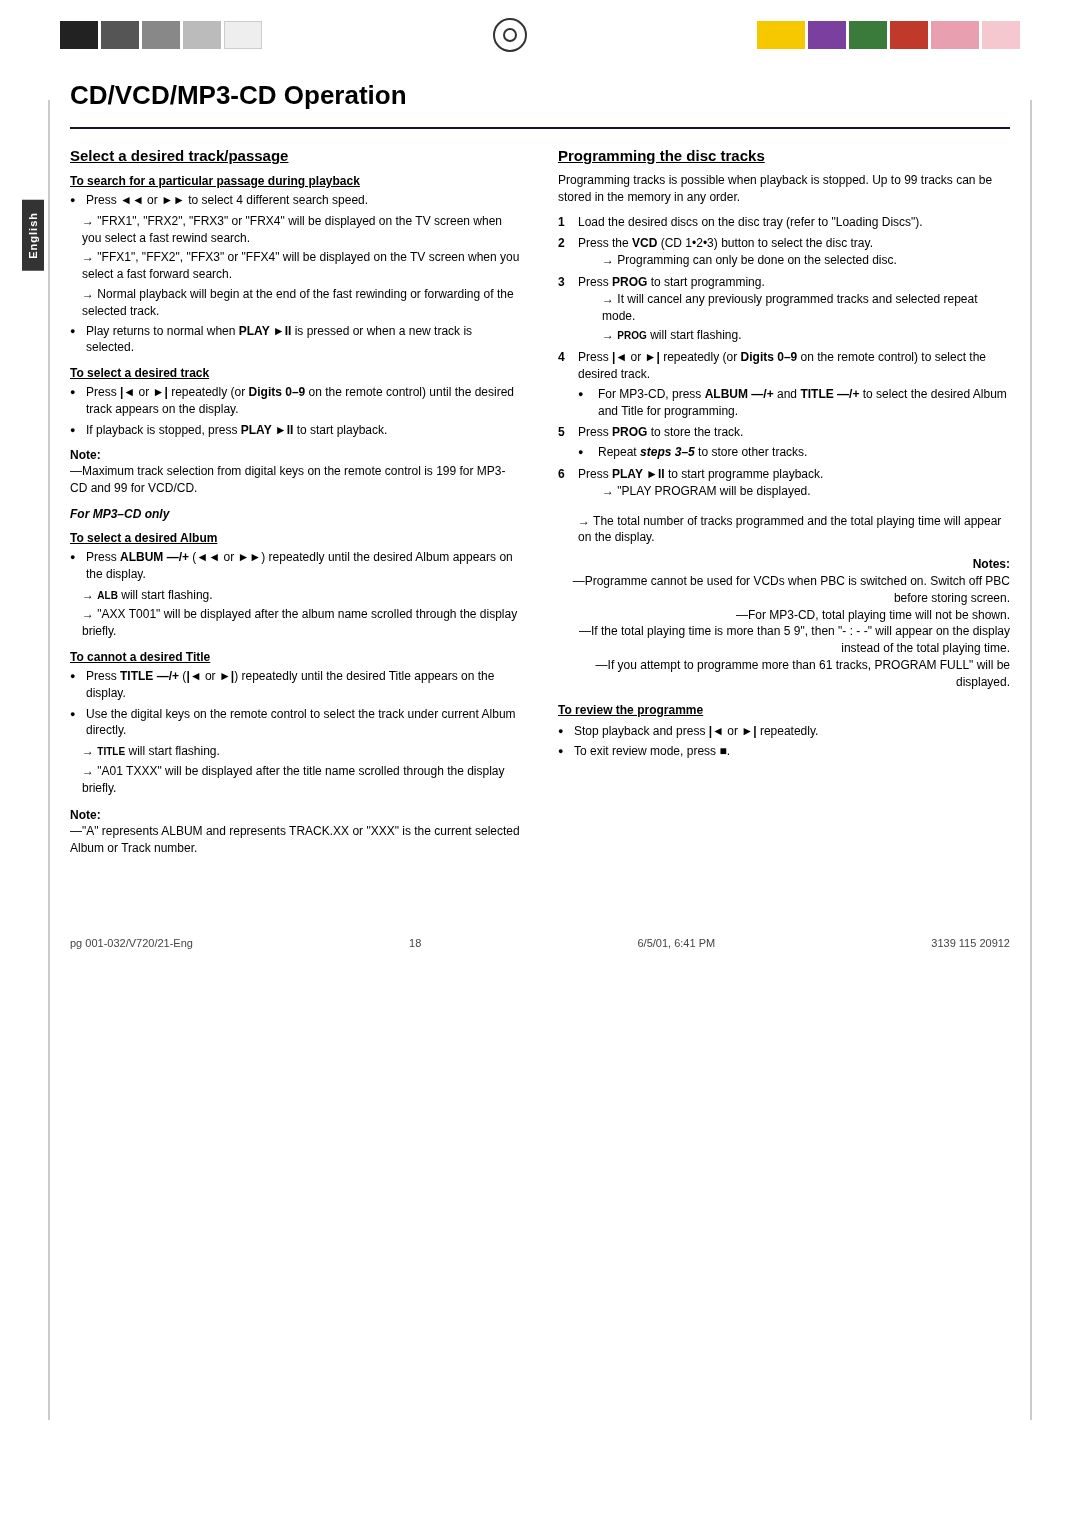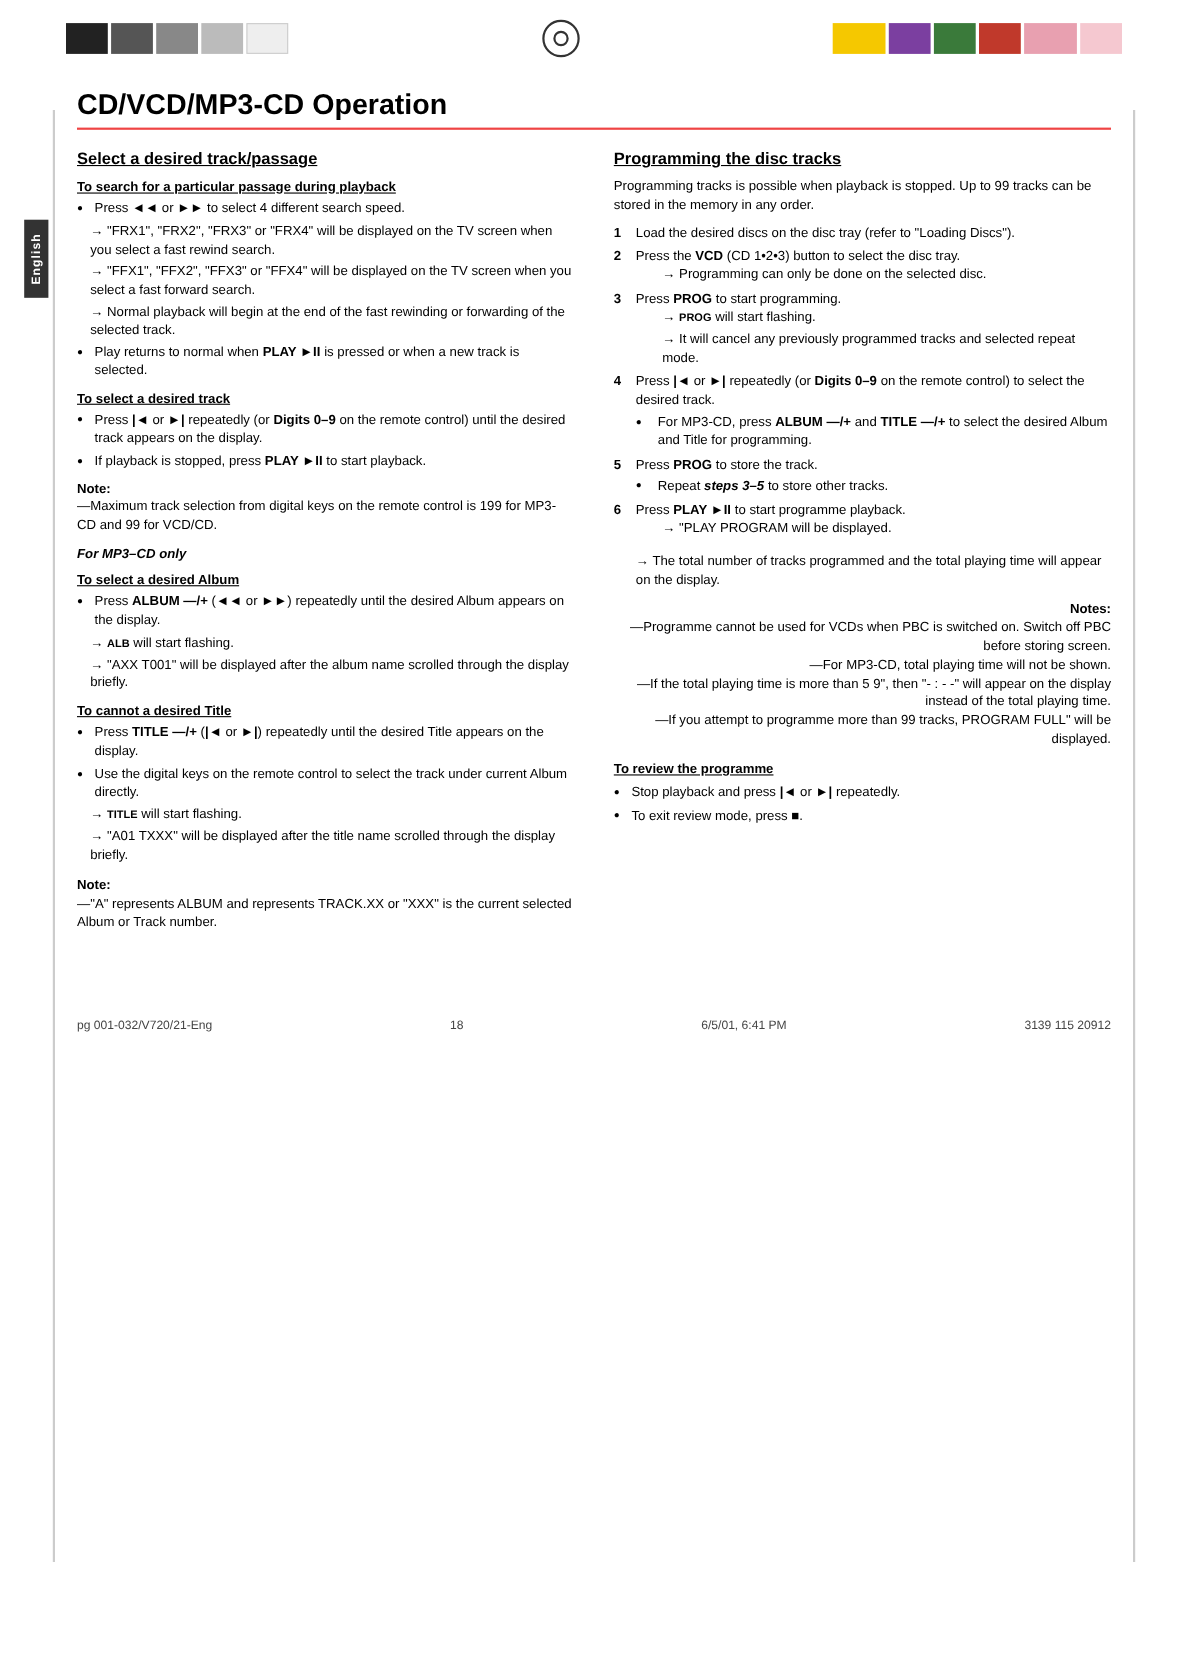--- a/index.html
+++ b/index.html
@@ -87,22 +87,22 @@
     
     .main-content {
       padding: 10px 70px 40px 70px;
     }
 
     
     .page-title {
       font-size: 26px;
       font-weight: bold;
       margin-bottom: 18px;
-      border-bottom: 2px solid #ef4444;
-      padding-bottom: 5px;
+      border-bottom: 2px solid #0f172a;
+      padding-bottom: 16px;
     }
 
     
     .two-col {
       display: flex;
       gap: 36px;
     }
     .col-left {
       flex: 1;
     }
@@ -354,22 +354,22 @@
 
         <li>
           <span class="num">2</span>
           Press the <b>VCD</b> (CD 1•2•3) button to select the disc tray.
           <div class="arrow-item indent">Programming can only be done on the selected disc.</div>
         </li>
 
         <li>
           <span class="num">3</span>
           Press <b>PROG</b> to start programming.
+          <div class="arrow-item indent">It will cancel any previously programmed tracks and selected repeat mode.</div>
           <div class="arrow-item indent"><span class="prog">PROG</span> will start flashing.</div>
-          <div class="arrow-item indent">It will cancel any previously programmed tracks and selected repeat mode.</div>
         </li>
 
         <li>
           <span class="num">4</span>
           Press <b>|◄</b> or <b>►|</b> repeatedly (or <b>Digits 0–9</b> on the remote control) to select the desired track.
           <ul class="bullet-list" style="margin-top:3px;">
             <li>For MP3-CD, press <b>ALBUM —/+</b> and <b>TITLE —/+</b> to select the desired Album and Title for programming.</li>
           </ul>
         </li>
 
@@ -388,21 +388,21 @@
           <div style="font-size:12px; margin-top:13px; line-height:1.4;">→ The total number of tracks programmed and the total playing time will appear on the display.</div>
         </li>
 
       </ol>
 
       <div class="note-block" style="margin-top:10px;text-align:right;">
         <span class="note-label">Notes:</span><br>
         <div>—Programme cannot be used for VCDs when PBC is switched on. Switch off PBC before storing screen.</div>
         <div>—For MP3-CD, total playing time will not be shown.</div>
         <div>—If the total playing time is more than 5 9", then "- : - -" will appear on the display instead of the total playing time.</div>
-        <div>—If you attempt to programme more than 99 tracks, PROGRAM FULL" will be displayed.</div>
+        <div>—If you attempt to programme more than 61 tracks, PROGRAM FULL" will be displayed.</div>
       </div>
 
       <div class="sub-heading section-divider">To review the programme</div>
       <ul class="bullet-list">
         <li>Stop playback and press <b>|◄</b> or <b>►|</b> repeatedly.</li>
         <li>To exit review mode, press <b>■</b>.</li>
       </ul>
 
     </div>
 

